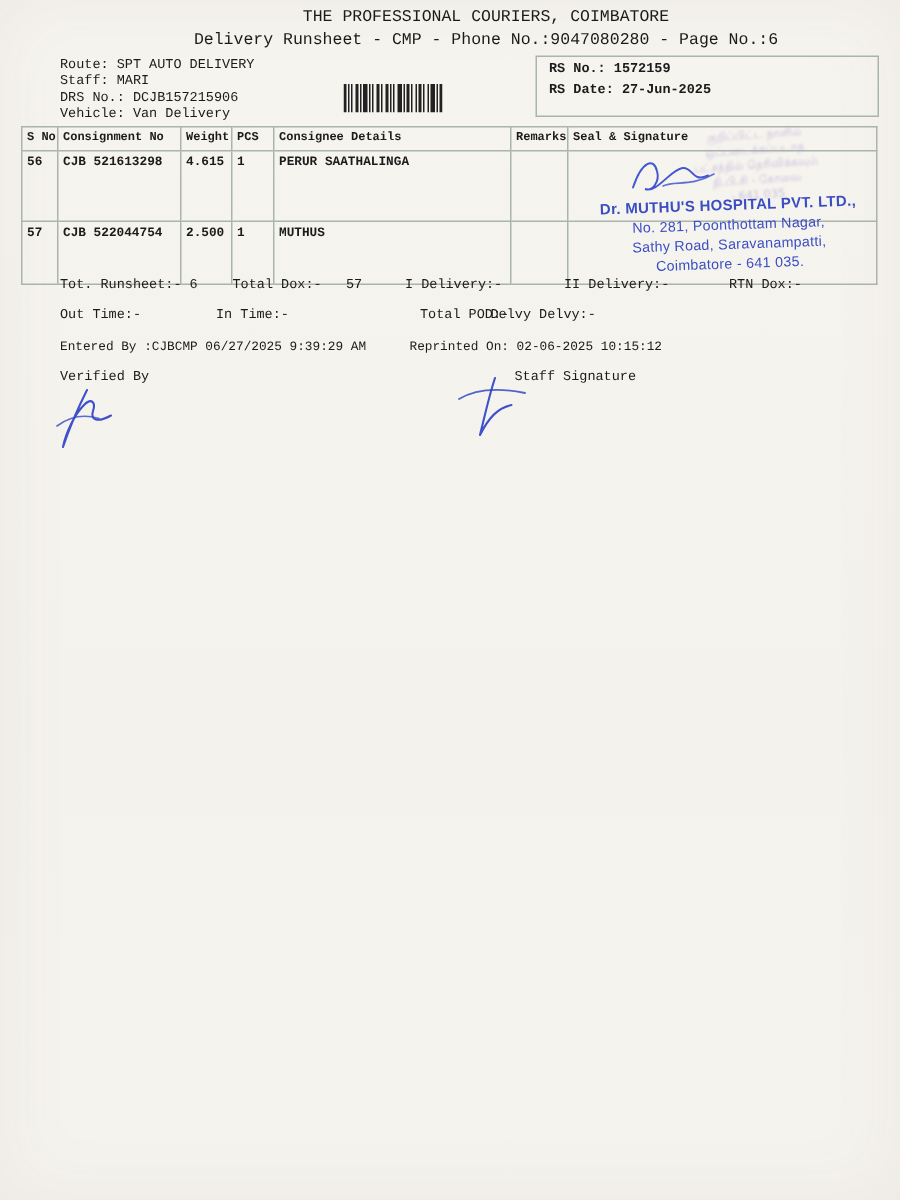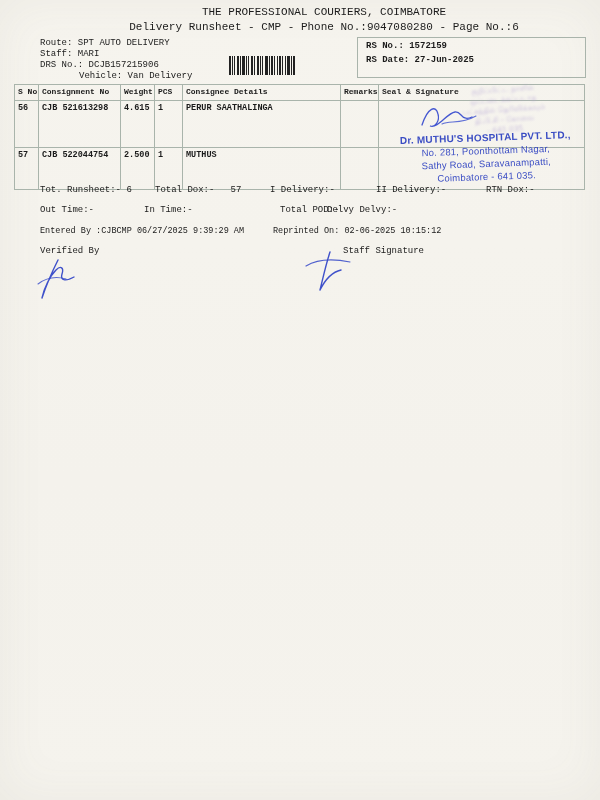--- a/index.html
+++ b/index.html
@@ -49,21 +49,21 @@
 <body>
 
 <div class="page">
 
   <div class="abs center b t11" style="top:6px;">THE PROFESSIONAL COURIERS, COIMBATORE</div>
   <div class="abs center b t11" style="top:21px;">Delivery Runsheet - CMP - Phone No.:9047080280 - Page No.:6</div>
 
   <div class="abs b t9" style="left:16px;top:38px;">Route: SPT AUTO DELIVERY</div>
   <div class="abs b t9" style="left:16px;top:49px;">Staff: MARI</div>
   <div class="abs b t9" style="left:16px;top:60px;">DRS No.: DCJB157215906</div>
-  <div class="abs b t9" style="left:16px;top:71px;margin-left:39px;">Vehicle: Van Delivery</div>
+  <div class="abs b t9" style="left:16px;top:71px;">Vehicle: Van Delivery</div>
 
   <svg class="barcode" width="66" height="19" viewBox="0 0 66 19">
     <g fill="#222">
       <rect x="0" y="0" width="2" height="19"></rect>
         <rect x="3" y="0" width="1" height="19"></rect>
       <rect x="5" y="0" width="1" height="19"></rect>
         <rect x="8" y="0" width="2" height="19"></rect>
       <rect x="11" y="0" width="1" height="19"></rect>
         <rect x="13" y="0" width="3" height="19"></rect>
       <rect x="17" y="0" width="1" height="19"></rect>

